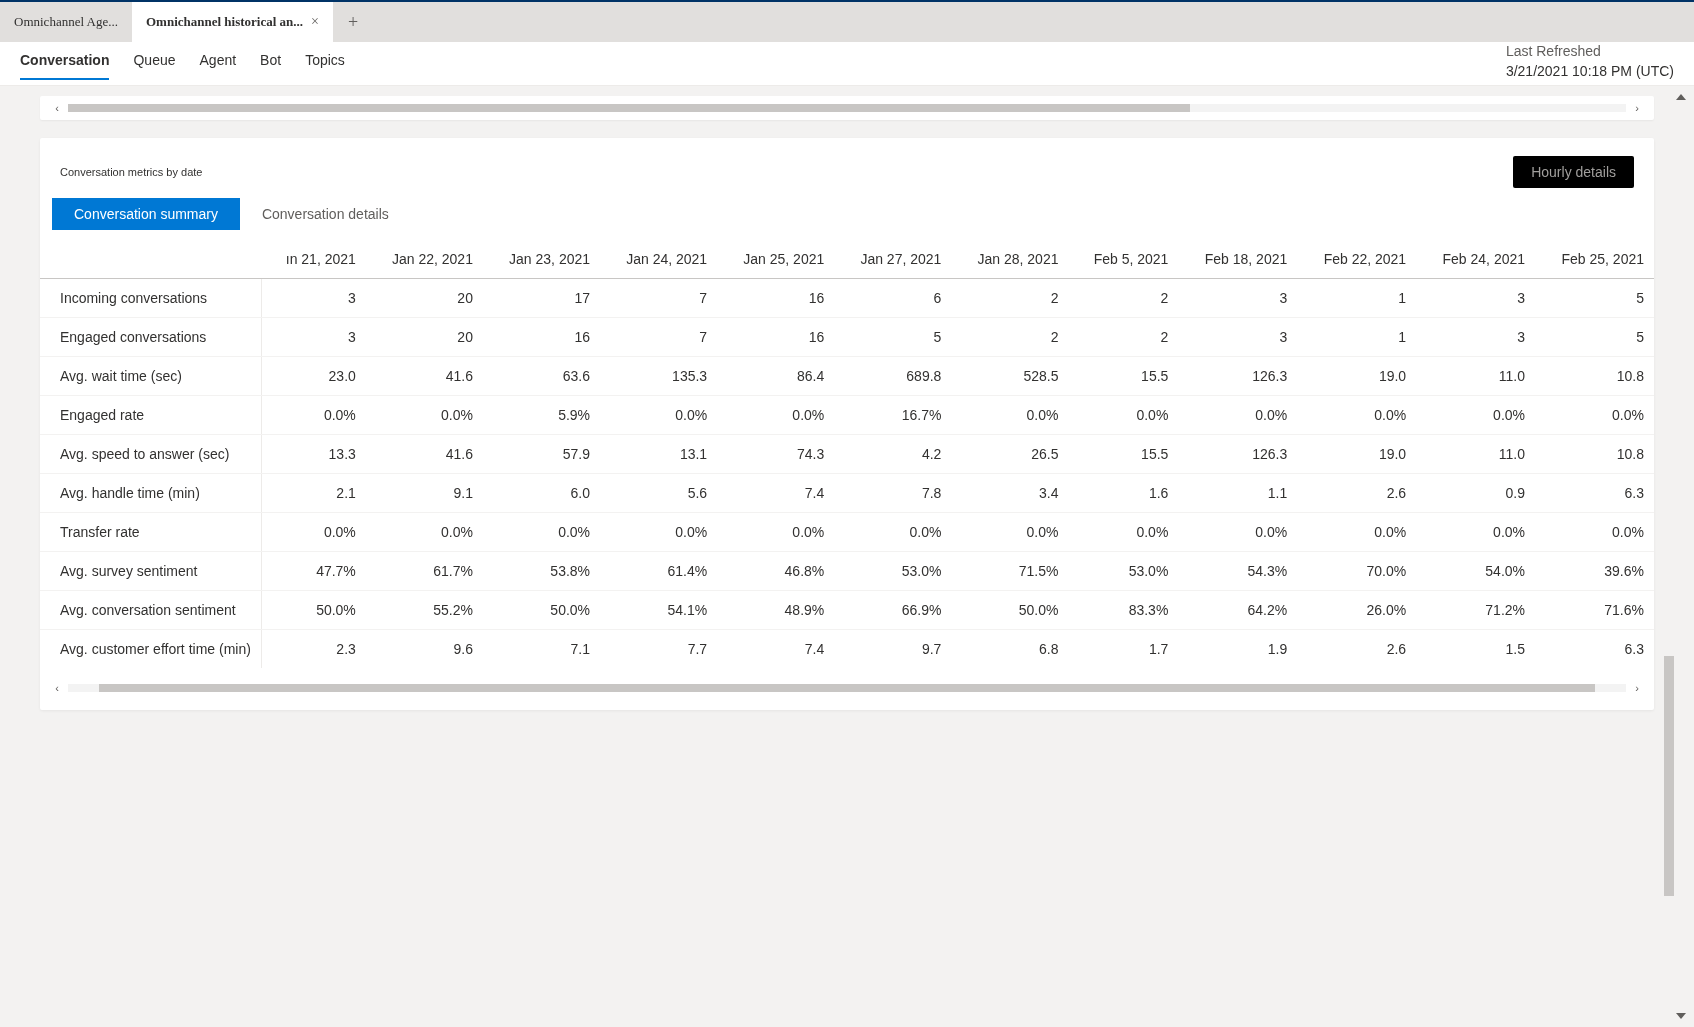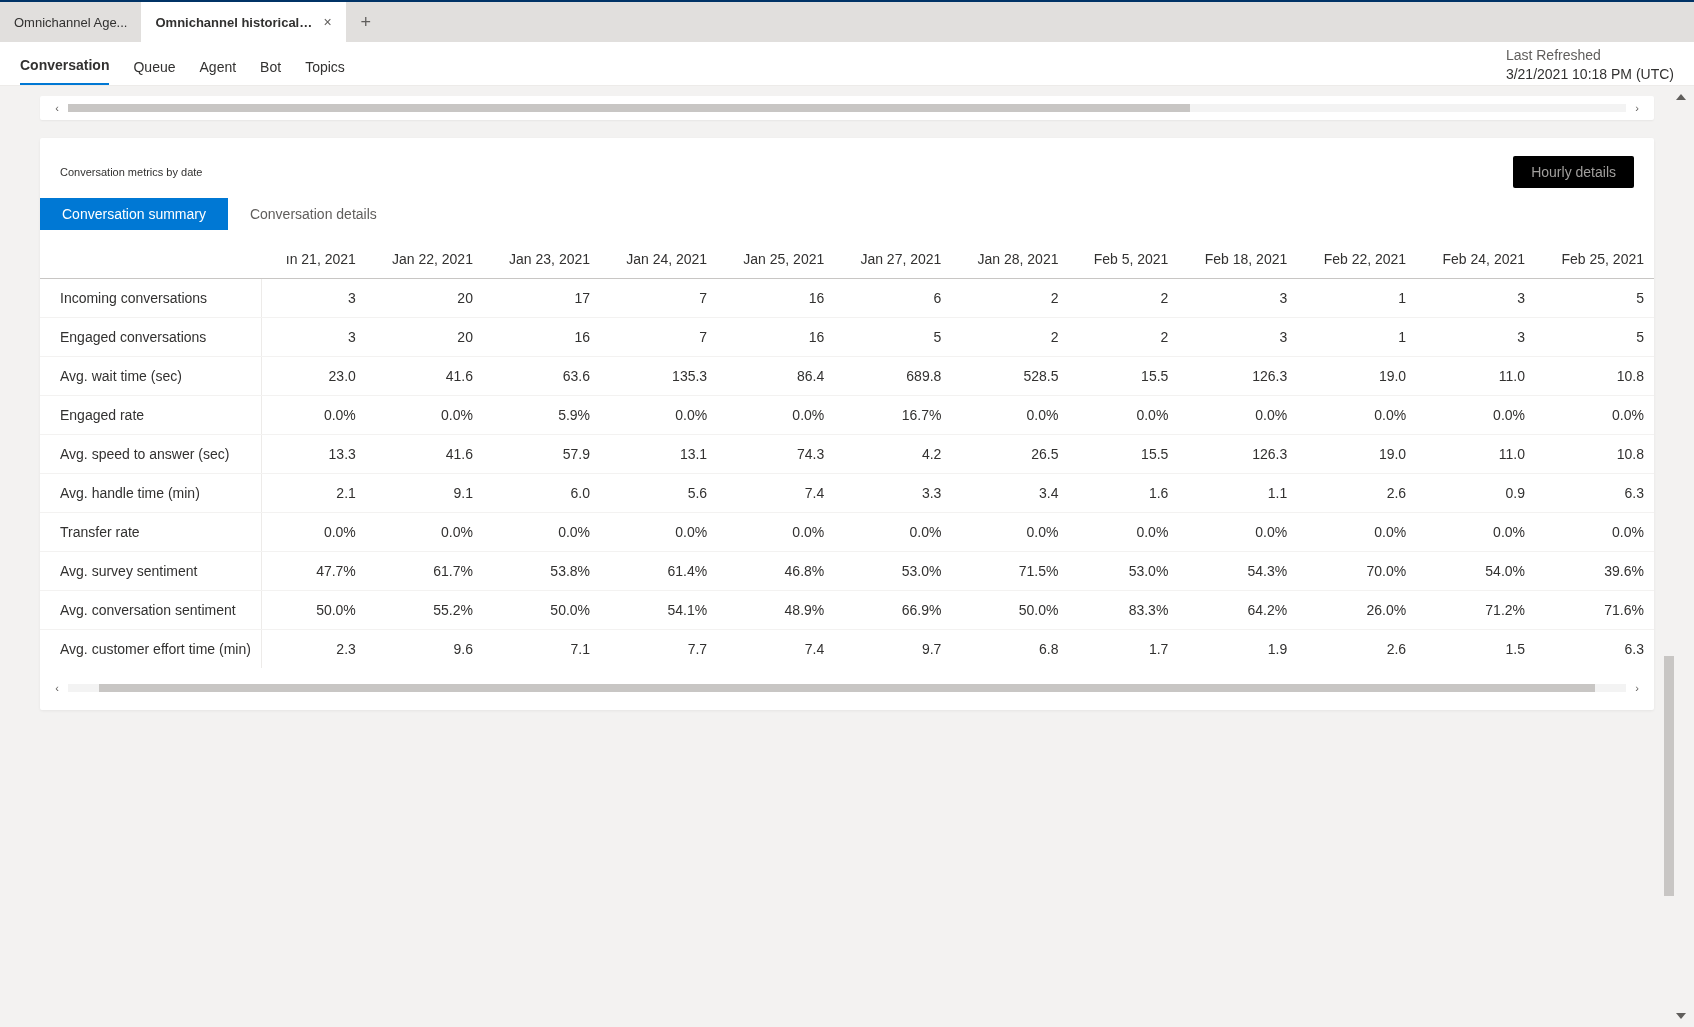--- a/index.html
+++ b/index.html
@@ -1,42 +1,42 @@
 <!DOCTYPE html>
 <html><head>
 <meta charset="utf-8">
 <style>
 * { box-sizing: border-box; margin: 0; padding: 0; }
 body { font-family: "Segoe UI", Arial, sans-serif; background: #f3f2f1; color: #323130; font-size: 14px; overflow: hidden; }
 .app-shell { width: 1694px; height: 1027px; display: flex; flex-direction: column; border-top: 2px solid #003366; }
 .tab-bar { height: 40px; background: #e1dfdd; display: flex; align-items: stretch; }
-.tab { display: flex; align-items: center; padding: 4px 14px; font-size: 13px; cursor: pointer; max-width: 210px; color: #323130; }
+.tab { display: flex; align-items: center; padding: 4px 14px; font-size: 13px; cursor: pointer; max-width: 210px; color: #323130; font-family: Liberation Serif, serif; }
 .tab.inactive { background: #e1dfdd; }
 .tab.active { background: #ffffff; }
 .tab .tab-label { white-space: nowrap; overflow: hidden; text-overflow: ellipsis; max-width: 160px; }
 .tab.active .tab-label { font-weight: 600; }
 .tab .close { margin-left: 8px; font-size: 14px; color: #605e5c; cursor: pointer; }
 .tab.plus { width: 40px; justify-content: center; font-size: 18px; color: #605e5c; }
-.nav-row { height: 44px; background: #ffffff; display: flex; align-items: flex-end; padding: 0 20px; border-bottom: 1px solid #edebe9; }
+.nav-row { height: 44px; background: #ffffff; display: flex; align-items: flex-start; padding: 0 20px; border-bottom: 1px solid #edebe9; }
 .nav-item { padding: 10px 0; margin-right: 24px; font-size: 14px; color: #323130; cursor: pointer; }
 .nav-item.active { font-weight: 600; border-bottom: 2px solid #0078d4; }
 .refresh-info { margin-left: auto; text-align: left; font-size: 14px; color: #605e5c; line-height: 1.4; }
 .refresh-info .ts { color: #323130; }
 .content-wrap { flex: 1; position: relative; padding: 0 40px 20px 40px; overflow: hidden; }
 .scroll-up-caret { position: absolute; right: 8px; top: 8px; width: 0; height: 0; border-left: 5px solid transparent; border-right: 5px solid transparent; border-bottom: 6px solid #605e5c; cursor: pointer; }
 .scroll-down-caret { position: absolute; right: 8px; bottom: 8px; width: 0; height: 0; border-left: 5px solid transparent; border-right: 5px solid transparent; border-top: 6px solid #605e5c; cursor: pointer; }
 .thin-scroll { height: 24px; background: #ffffff; display: flex; align-items: center; padding: 0 12px; margin-top: 10px; box-shadow: 0 1px 2px rgba(0,0,0,0.05); border-radius: 2px; }
 .thin-scroll .arr { font-size: 11px; color: #605e5c; cursor: pointer; width: 10px; text-align: center; }
 .thin-scroll .track { flex: 1; height: 8px; background: #f3f3f3; margin: 0 6px; position: relative; }
 .thin-scroll .thumb { position: absolute; top: 0; height: 8px; background: #c8c6c4; }
 .card { background: #ffffff; margin-top: 18px; border-radius: 2px; box-shadow: 0 1px 3px rgba(0,0,0,0.06); padding: 18px 0 16px 0; }
 .card-header { display: flex; align-items: center; padding: 0 20px; }
 .card-title { font-size: 11px; font-weight: 400; }
 .hourly-btn { margin-left: auto; background: #000000; color: #a19f9d; padding: 8px 18px; border-radius: 2px; font-size: 14px; cursor: default; }
-.inner-tabs { display: flex; padding: 10px 0 0 0; }
+.inner-tabs { display: flex; padding: 10px 0 0 12px; }
 .inner-tab { padding: 8px 22px; font-size: 14px; cursor: pointer; color: #605e5c; }
 .inner-tab.active { background: #0078d4; color: #ffffff; }
 .table-wrap { margin-top: 10px; overflow-x: hidden; }
 table { border-collapse: collapse; width: 100%; }
 th, td { font-size: 14px; padding: 11px 10px; text-align: right; white-space: nowrap; border-bottom: 1px solid #f3f2f1; color: #323130; }
 th { font-weight: 400; border-bottom: 1px solid #c8c6c4; }
 td.row-label, th.row-label { text-align: left; padding-left: 20px; width: 210px; border-right: 1px solid #edebe9; }
 th.row-label { border-right: none; }
 tbody tr:last-child td { border-bottom: none; }
 .bottom-scroll { display: flex; align-items: center; padding: 6px 12px 0 12px; margin-top: 8px; }
@@ -191,21 +191,21 @@
                 <td>11.0</td>
                 <td>10.8</td>
               </tr>
               <tr>
                 <td class="row-label">Avg. handle time (min)</td>
                 <td>2.1</td>
                 <td>9.1</td>
                 <td>6.0</td>
                 <td>5.6</td>
                 <td>7.4</td>
-                <td>3.3</td>
+                <td>7.8</td>
                 <td>3.4</td>
                 <td>1.6</td>
                 <td>1.1</td>
                 <td>2.6</td>
                 <td>0.9</td>
                 <td>6.3</td>
               </tr>
               <tr>
                 <td class="row-label">Transfer rate</td>
                 <td>0.0%</td>

